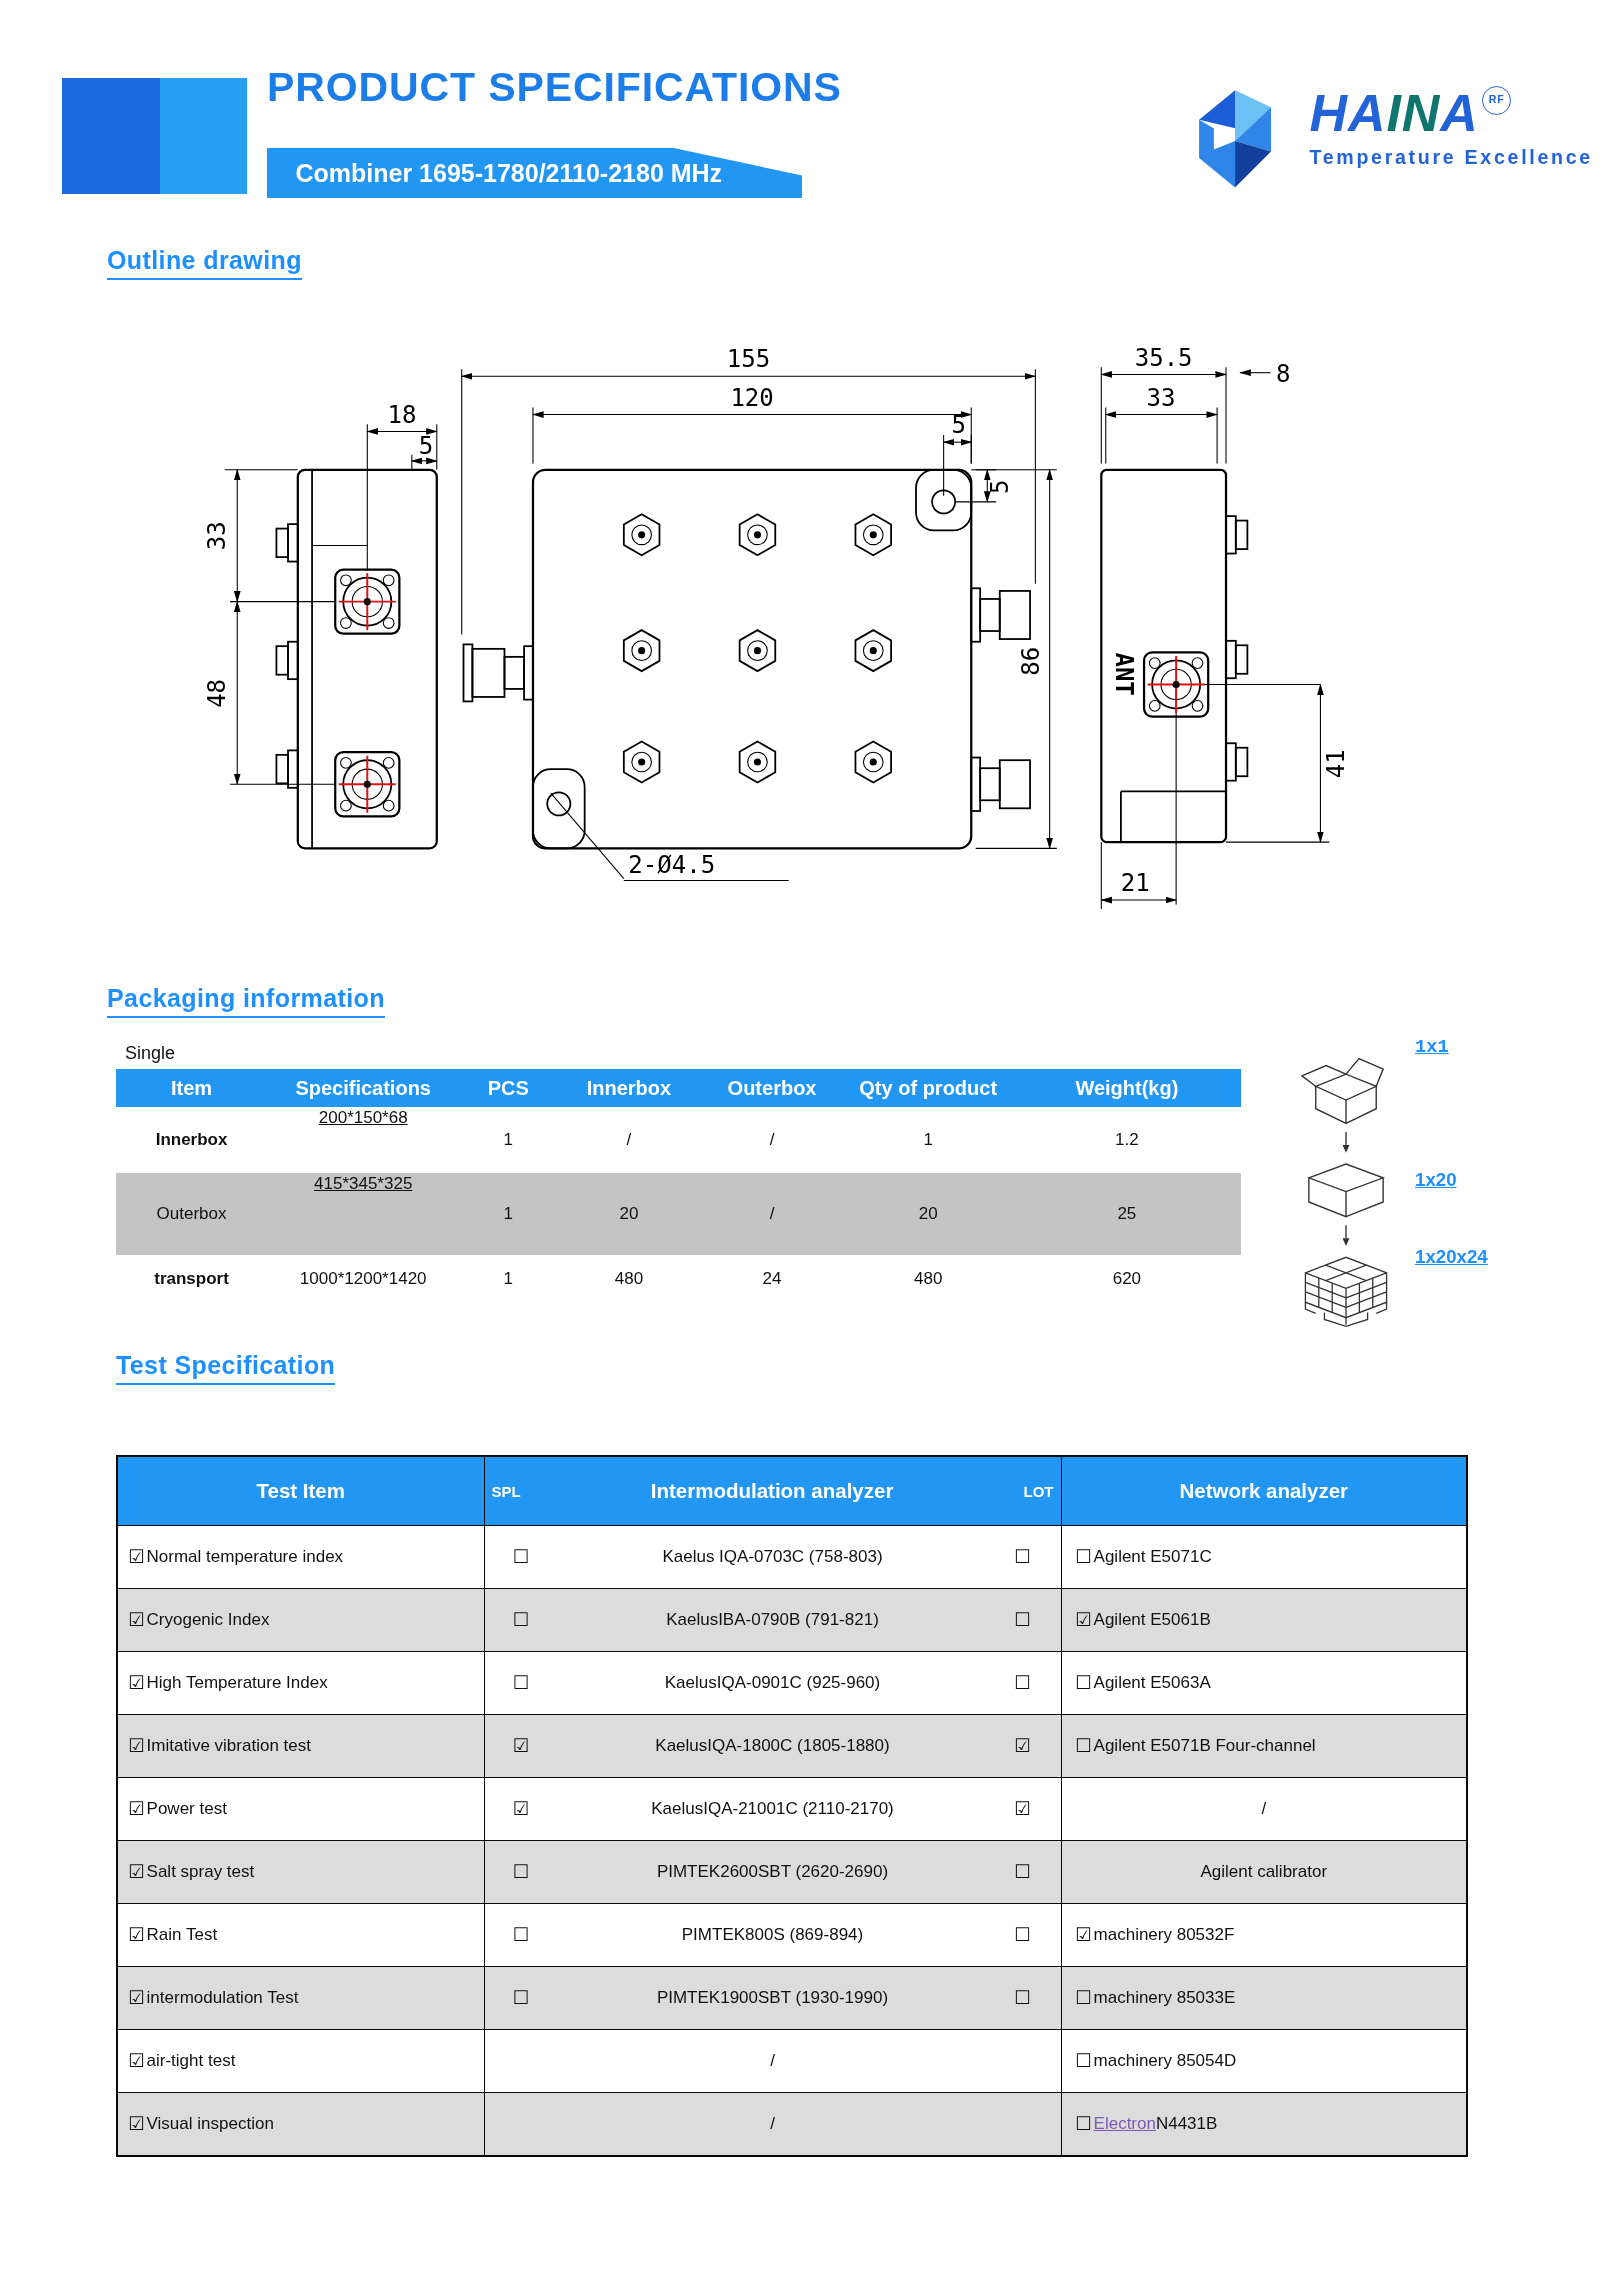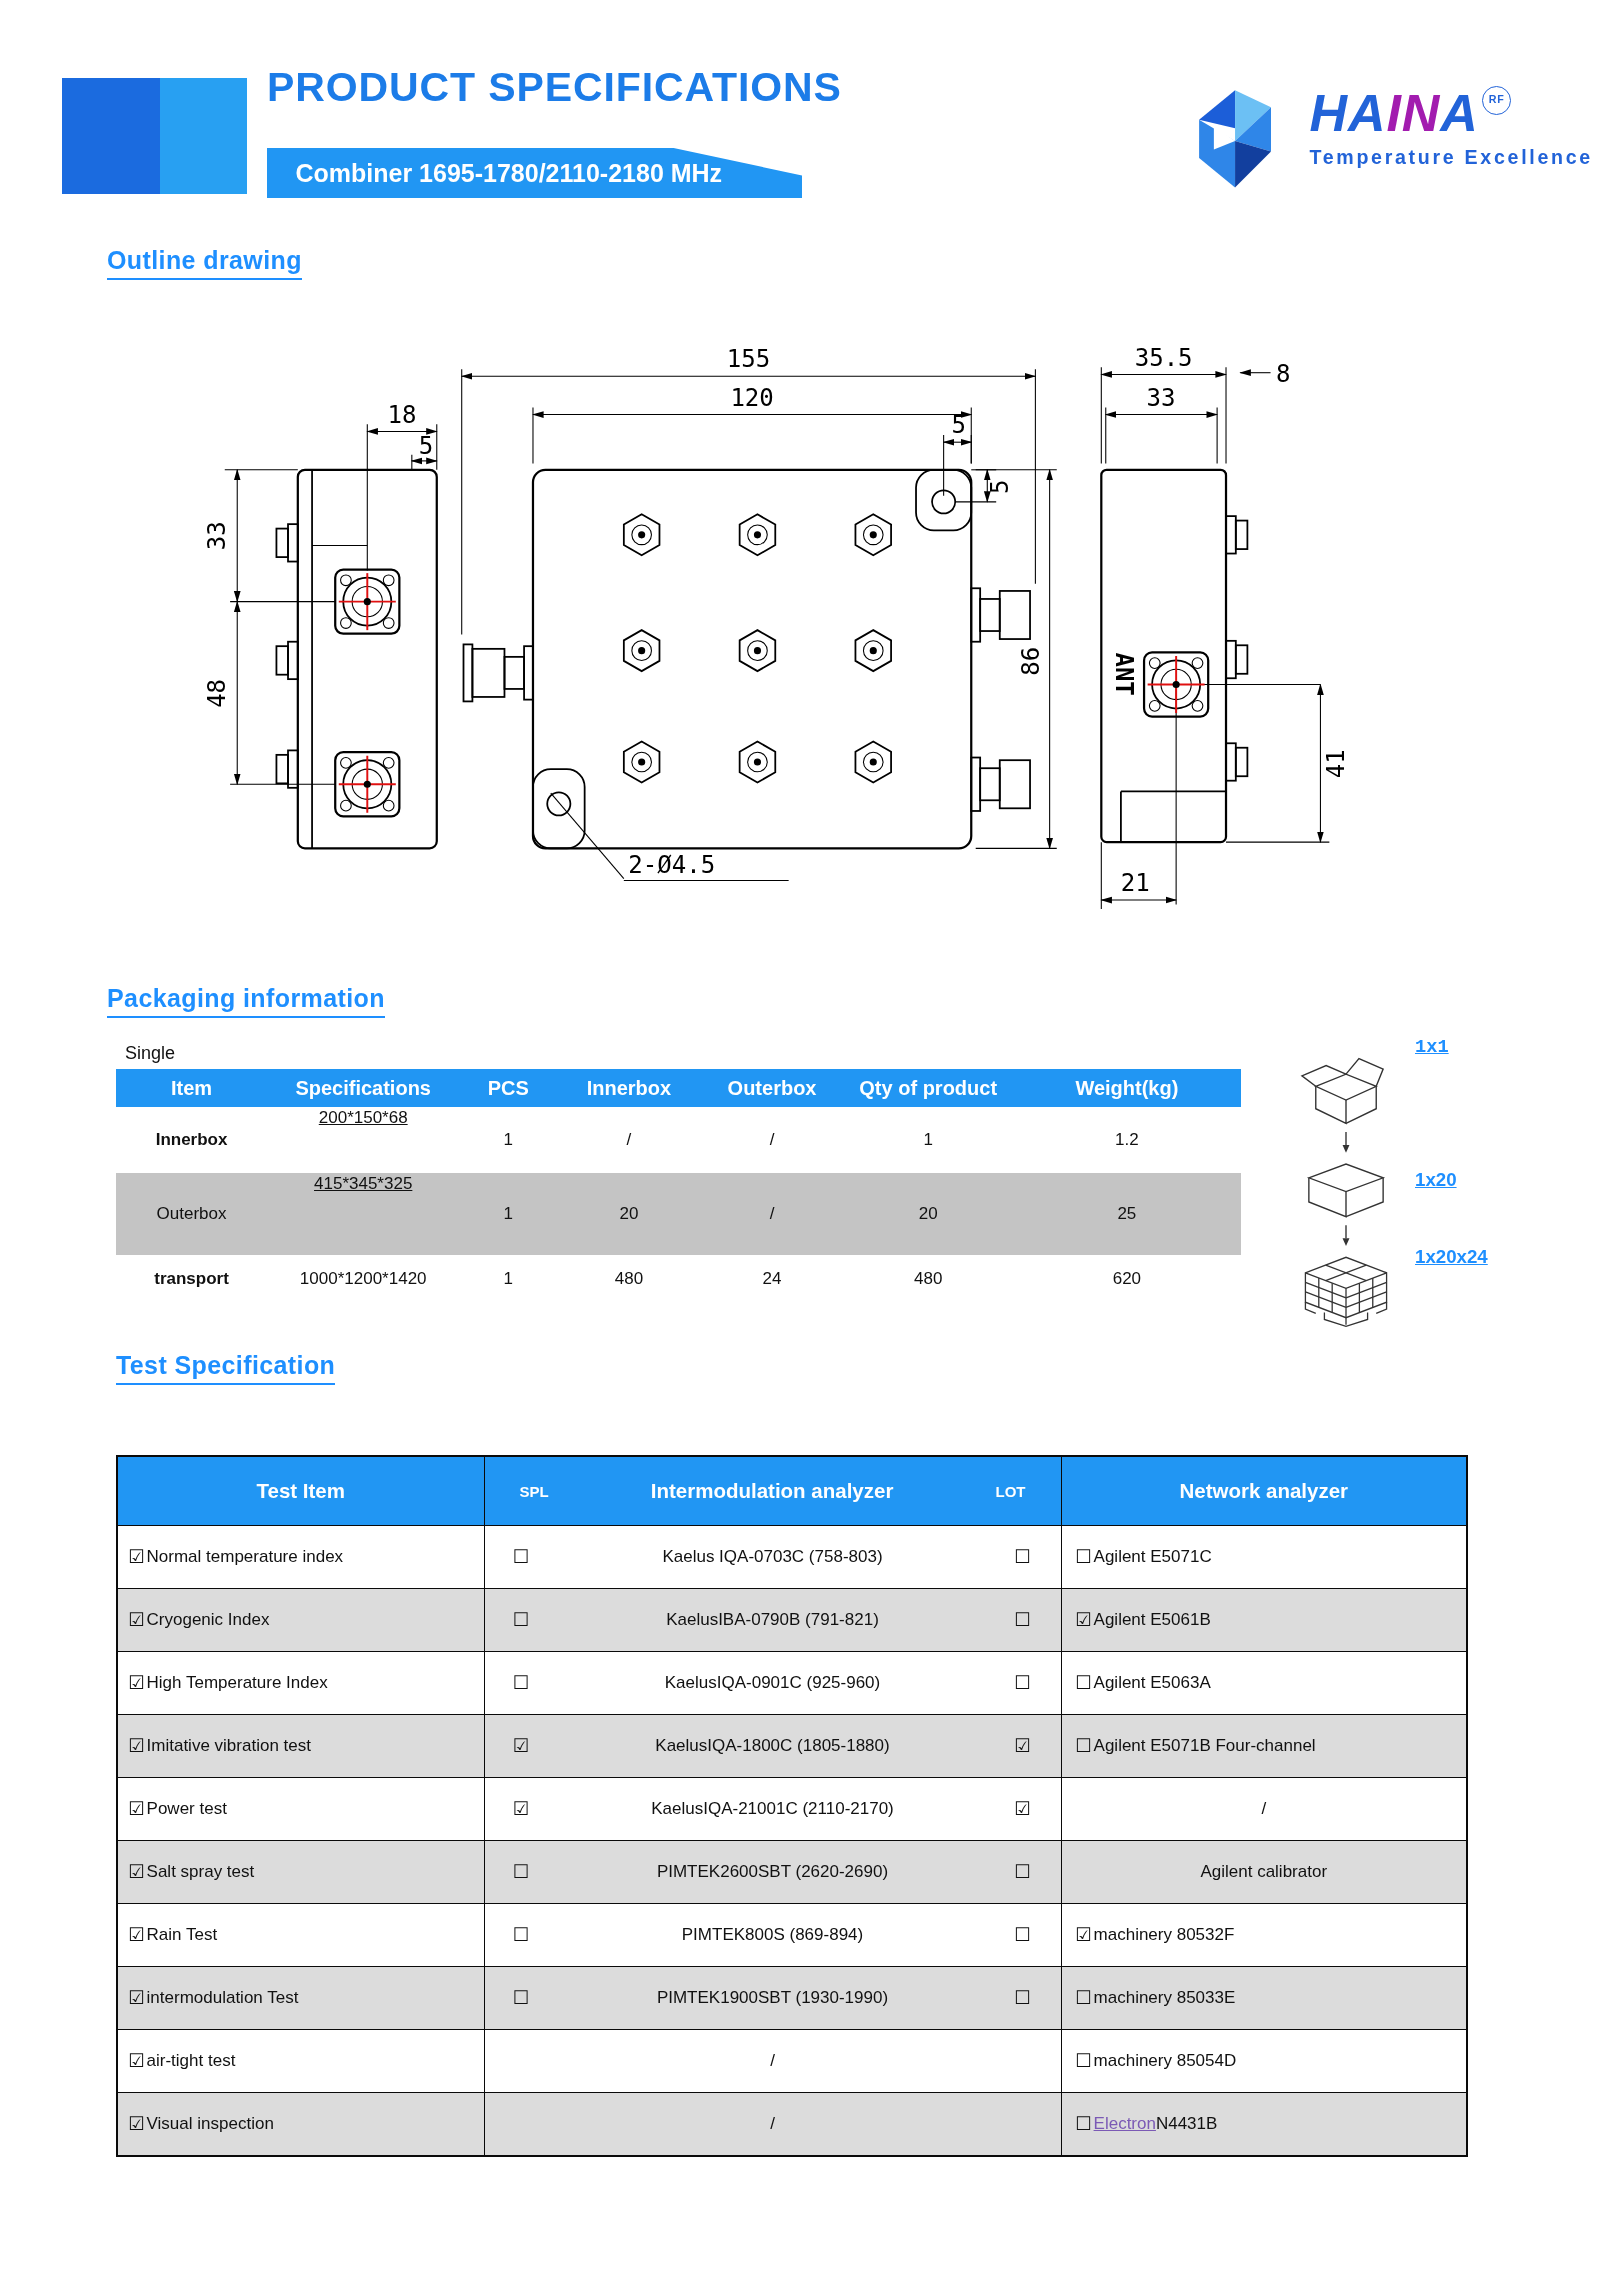--- a/index.html
+++ b/index.html
@@ -9,21 +9,21 @@
   
   .decor1{position:absolute;left:62px;top:78px;width:98px;height:116px;background:#1B6BDF;}
   .decor2{position:absolute;left:160px;top:78px;width:87px;height:116px;background:#28A0F2;}
   .title{position:absolute;left:267px;top:64px;font-size:41px;font-weight:bold;color:#1C7CE8;letter-spacing:0.9px;}
   .banner{position:absolute;left:267px;top:148px;width:535px;height:50px;background:#2196F3;
           clip-path:polygon(0 0,76% 0,100% 55%,100% 100%,0 100%);}
   .banner span{display:block;line-height:50px;padding-left:28.5px;font-size:25px;font-weight:bold;color:#ffffff;}
   .logo{position:absolute;left:1190px;top:86px;display:flex;align-items:flex-start;}
   .logo-right{margin-left:12.5px;}
   .logo-name{font-size:52px;font-weight:bold;font-style:italic;line-height:1.05;color:#2263D8;letter-spacing:0.9px;}
-  .logo-name .lt{color:#2263D8;} .logo-name .md{color:#a21caf;}
+  .logo-name .lt{color:#2263D8;} .logo-name .md{color:#0f766e;}
   .logo-reg{display:inline-block;width:27px;height:27px;border:1.8px solid #2263D8;border-radius:50%;
             font-size:10.7px;font-style:normal;font-weight:bold;text-align:center;line-height:25px;
             color:#2263D8;vertical-align:top;margin-left:3.6px;}
   .logo-tag{font-size:19.6px;color:#2263D8;letter-spacing:2.7px;margin-top:5.3px;font-weight:bold;}
 
   
   .sec-h{position:absolute;font-size:25px;font-weight:bold;color:#1E8FFF;
          border-bottom:2.7px solid #1E8FFF;padding-bottom:2.7px;letter-spacing:0.4px;}
   #h-outline{left:107px;top:246px;}
   #h-pack{left:107px;top:984px;}
@@ -53,21 +53,21 @@
            text-decoration:underline;cursor:pointer;}
   #pk1{top:1036px;font-family:Liberation Mono, monospace;} #pk2{top:1169px;} #pk3{top:1246px;}
 
   
   table.test{position:absolute;left:116px;top:1455px;width:1351px;border-collapse:collapse;
              table-layout:fixed;border:2.7px solid #0a0a0a;}
   table.test th,table.test td{border:1.8px solid #0a0a0a;}
   table.test th{background:#2196F3;color:#fff;height:66px;}
   table.test td{height:60px;font-size:17px;color:#111;background:#fff;}
   table.test tr.g td{background:#DCDCDC;}
-  .th-mid{display:flex;align-items:center;justify-content:space-between;padding:0 34px;}
+  .th-mid{display:flex;align-items:center;justify-content:space-between;padding:0 6px;}
   .th-sm{font-size:15px;font-weight:bold;}
   .th-big{font-size:20.5px;font-weight:bold;}
   .th-item,.th-net{font-size:20.5px;font-weight:bold;}
   .cell-item{display:flex;align-items:center;padding-left:9px;}
   .cell-mid{display:flex;align-items:center;padding:0 27px;}
   .cell-mid .atext{flex:1;text-align:center;}
   .cell-net{display:flex;align-items:center;padding-left:12.5px;}
   .cell-net.c{justify-content:center;padding-left:0;}
   .cb{font-family:"DejaVu Sans","Liberation Sans",sans-serif;font-size:18.7px;line-height:1;
       margin-right:1.8px;min-width:1.8px;}

